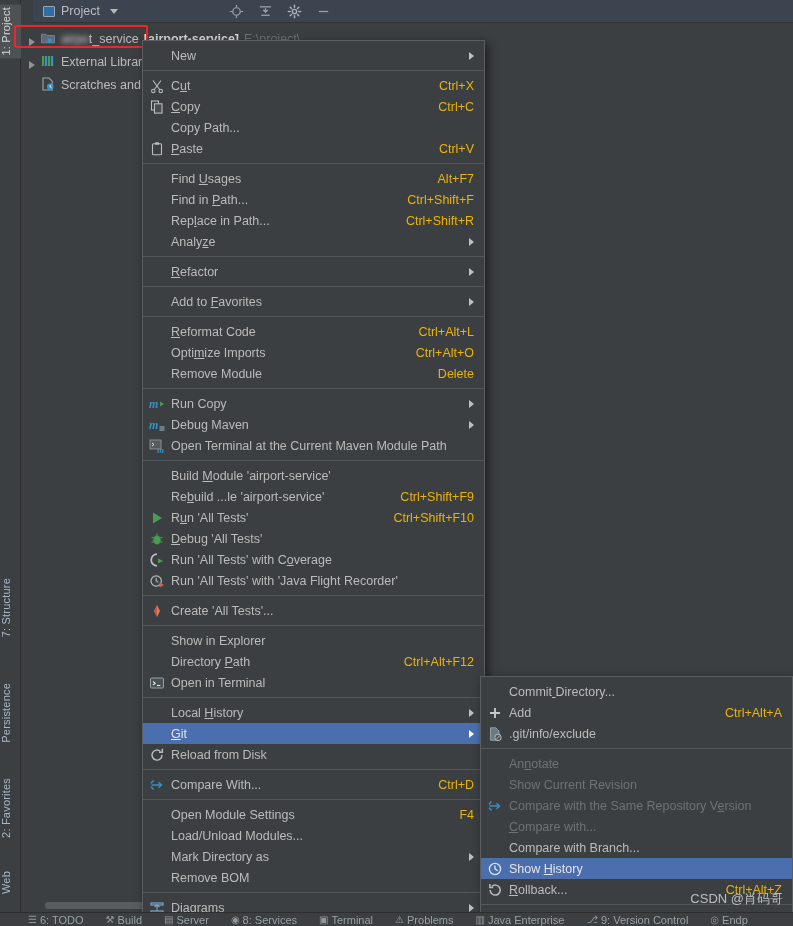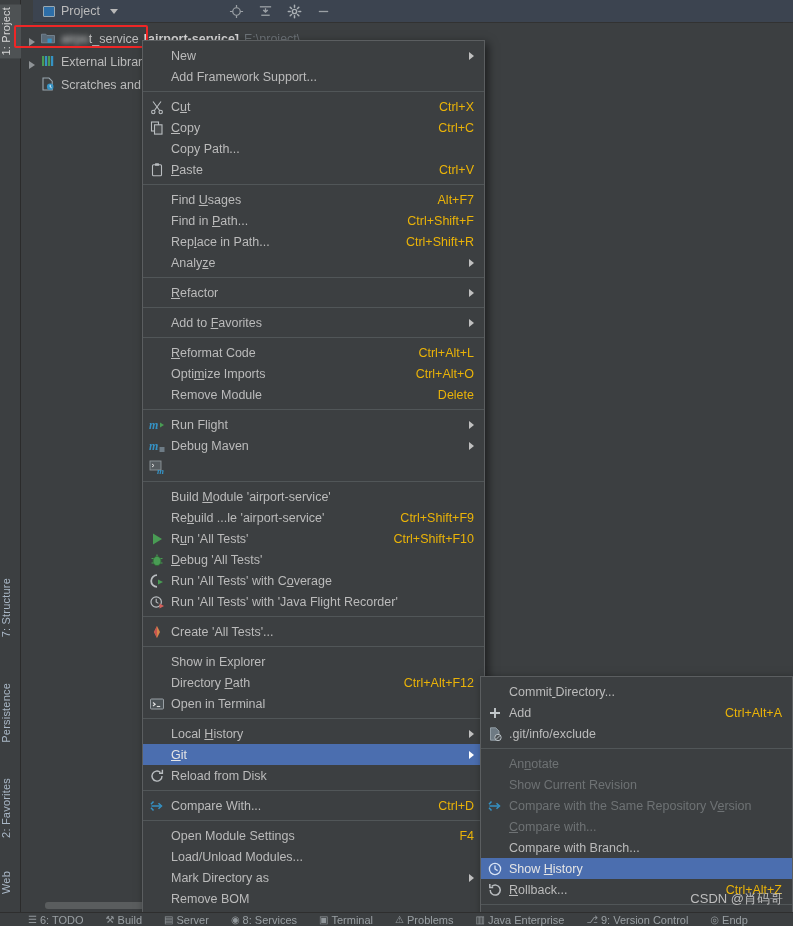--- a/index.html
+++ b/index.html
@@ -216,23 +216,20 @@
     <div class="hscroll"></div>
   </div>
 
   <div class="red-box"></div>
 
   <div class="menu" id="ctx-menu">
       <div class="mi">
         <span class="label">New</span>
         <span class="arrow"></span>
       </div>
-      <div class="mi">
-        <span class="label">Add Framework Support...</span>
-      </div>
       <div class="sep"></div>
       <div class="mi">
         <svg class="m-ic" viewBox="0 0 16 16">
           <path d="M4 2.5 11 12M12 2.5 5 12" stroke="#b9bdc0" stroke-width="1.1" fill="none"></path>
       <circle cx="4.3" cy="13" r="1.7" fill="none" stroke="#b9bdc0" stroke-width="1.1"></circle>
       <circle cx="11.7" cy="13" r="1.7" fill="none" stroke="#b9bdc0" stroke-width="1.1"></circle>
         </svg>
         <span class="label">C<span class="u">u</span>t</span>
         <span class="accel">Ctrl+X</span>
       </div>
@@ -294,37 +291,38 @@
       <div class="mi">
         <span class="label">Remove Module</span>
         <span class="accel">Delete</span>
       </div>
       <div class="sep"></div>
       <div class="mi">
         <svg class="m-ic" viewBox="0 0 16 16">
           <text x="0" y="12" font-family="Liberation Serif, serif" font-size="12" font-style="italic" font-weight="bold" fill="#3592c4">m</text>
       <path d="M11 5.5 15 8l-4 2.5z" fill="#499c54"></path>
         </svg>
-        <span class="label">Run Flight</span>
+        <span class="label">Run Copy</span>
         <span class="arrow"></span>
       </div>
       <div class="mi">
         <svg class="m-ic" viewBox="0 0 16 16">
           <text x="0" y="12" font-family="Liberation Serif, serif" font-size="12" font-style="italic" font-weight="bold" fill="#3592c4">m</text>
       <rect x="10.5" y="9" width="5" height="5" fill="#6e7c86"></rect>
         </svg>
         <span class="label">Debug Maven</span>
         <span class="arrow"></span>
       </div>
       <div class="mi">
         <svg class="m-ic" viewBox="0 0 16 16">
           <rect x="1" y="2" width="11" height="9" fill="#555b5f" stroke="#8d9499" stroke-width=".9"></rect>
       <path d="M3 5l2 1.5L3 8" stroke="#dcdcdc" stroke-width="1" fill="none"></path>
       <text x="8" y="15" font-family="Liberation Serif, serif" font-size="9" font-style="italic" font-weight="bold" fill="#3592c4">m</text>
         </svg>
+        <span class="label">Open Terminal at the Current Maven Module Path</span>
       </div>
       <div class="sep"></div>
       <div class="mi">
         <span class="label">Build <span class="u">M</span>odule 'airport-service'</span>
       </div>
       <div class="mi">
         <span class="label">Re<span class="u">b</span>uild ...le 'airport-service'</span>
         <span class="accel">Ctrl+Shift+F9</span>
       </div>
       <div class="mi">

